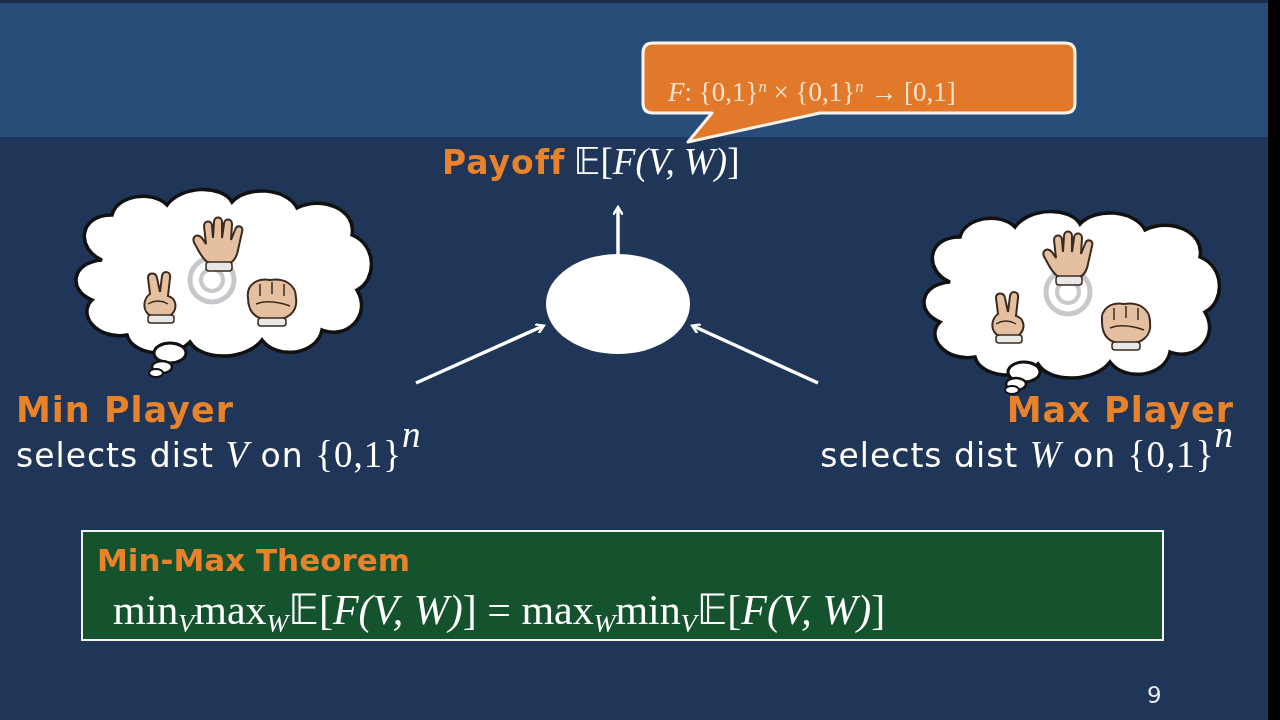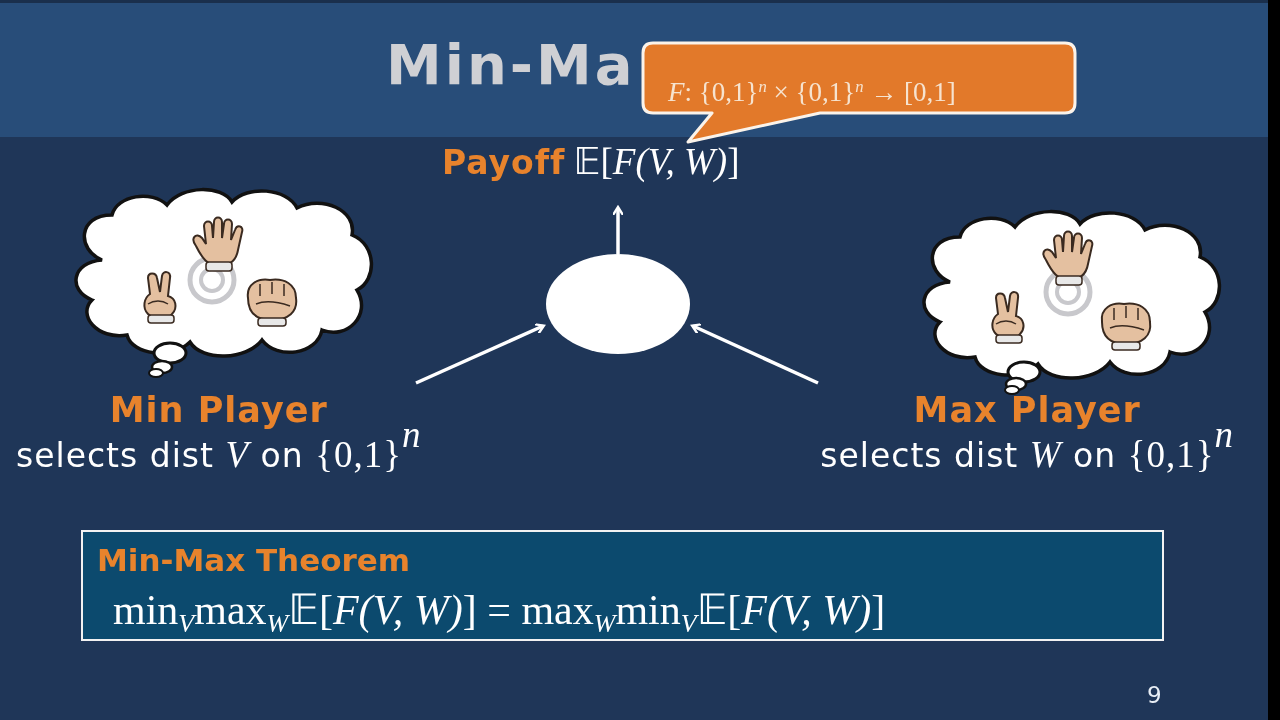--- a/index.html
+++ b/index.html
@@ -14,42 +14,41 @@
   sup.s { font-size:0.62em; vertical-align:0.55em; line-height:0; font-style:italic; }
   sub.s { font-size:0.62em; vertical-align:-0.3em; line-height:0; font-style:italic; }
   .callout-text { position:absolute; left:668px; top:70px; width:400px; font-family:"Liberation Serif", serif;
                   font-size:27px; color:#f6e3cf; white-space:nowrap; line-height:44px; }
 
   .payoff { position:absolute; left:442px; top:146px; white-space:nowrap; line-height:32px; }
   .payoff .lbl { font-size:33px; color:#e8832c; font-weight:bold; letter-spacing:1px; }
   .payoff .math { font-family:"Liberation Serif", serif; font-size:37px; color:#ffffff; margin-left:8px; }
 
   .player { position:absolute; white-space:nowrap; }
-  .player .name { font-size:35px; color:#e8832c; font-weight:bold; letter-spacing:1px; line-height:44px;text-align:center; }
+  .player .name { font-size:35px; color:#e8832c; font-weight:bold; letter-spacing:1px; line-height:44px; }
   .player .desc { font-size:33px; color:#ffffff; line-height:46px; letter-spacing:1px; }
   .player .desc .m { font-family:"Liberation Serif", serif; font-size:37px; }
   .min-player { left:16px; top:388px; }
   .max-player { right:34px; top:388px; text-align:right; }
 
   .theorem { position:absolute; left:81px; top:530px; width:1079px; height:107px; border:2px solid #f2f2f2;
-             background:#0c4a6e; }
+             background:#14532d; }
   .theorem .head { position:absolute; left:14px; top:6px; font-size:31px; color:#e8832c; font-weight:bold;
                    line-height:44px; white-space:nowrap; }
   .theorem .eq { position:absolute; left:30px; top:54px; font-family:"Liberation Serif", serif; font-size:42px;
                  color:#ffffff; line-height:48px; white-space:nowrap; }
   .page-num { position:absolute; left:1147px; top:682px; font-size:23px; color:#e8eef5; }
   svg.art { position:absolute; left:0; top:0; }
 </style>
 </head>
 <body>
 
 <div class="slide">
   <div class="title-bar"></div>
   <div class="top-edge"></div>
-  <div class="title">Min-Ma</div>
 
   <svg class="art" width="1268" height="720" viewBox="0 0 1268 720">
     <defs>
       <marker id="ah" markerWidth="10" markerHeight="10" refX="7" refY="5" orient="auto" markerUnits="userSpaceOnUse">
         <path d="M0,0 L8,5 L0,10" fill="none" stroke="#ffffff" stroke-width="2.4"></path>
       </marker>
       <g id="cloud">
         <path d="M30,70 C5,60 5,25 40,25 C45,5 80,0 95,15 C110,-5 150,-5 160,12 C175,-5 215,-2 225,18
                  C250,5 285,20 280,45 C305,55 305,90 285,100 C300,125 275,150 250,140 C245,165 205,170 190,150
                  C175,170 130,172 118,152 C100,170 60,165 55,145 C25,150 5,125 20,110 C-5,100 0,72 30,70 Z" fill="#ffffff" stroke="#111111" stroke-width="3.5"></path>

